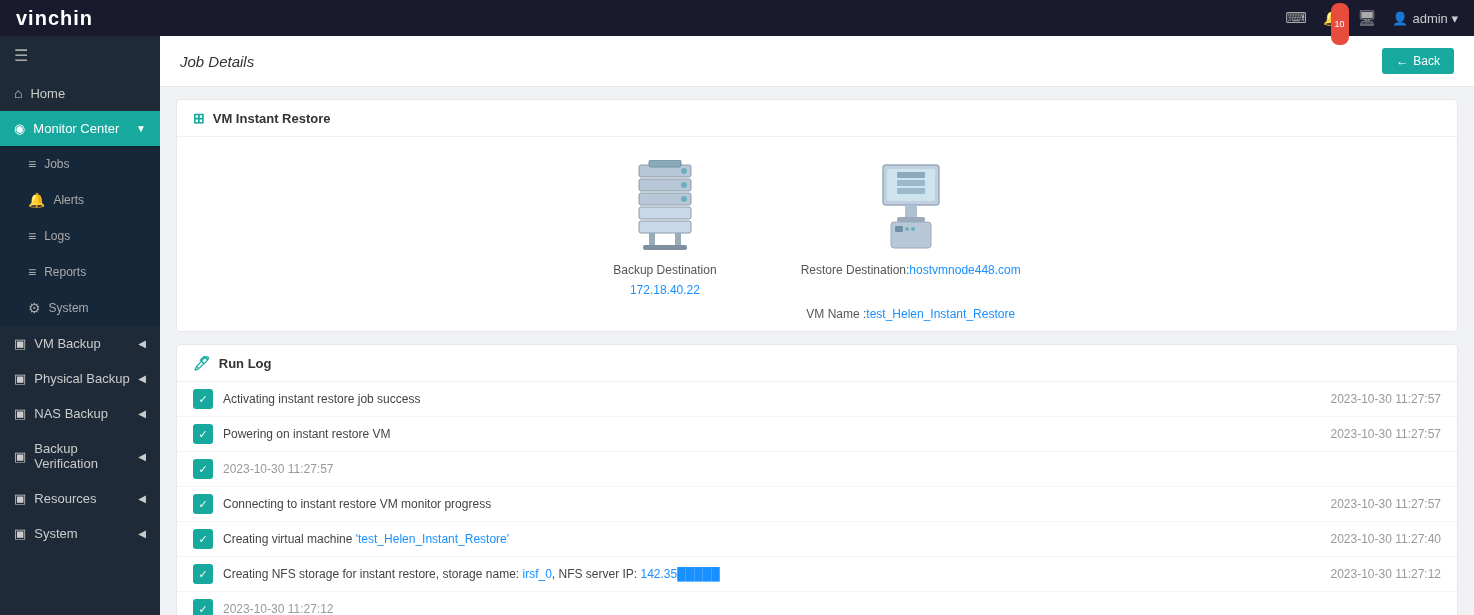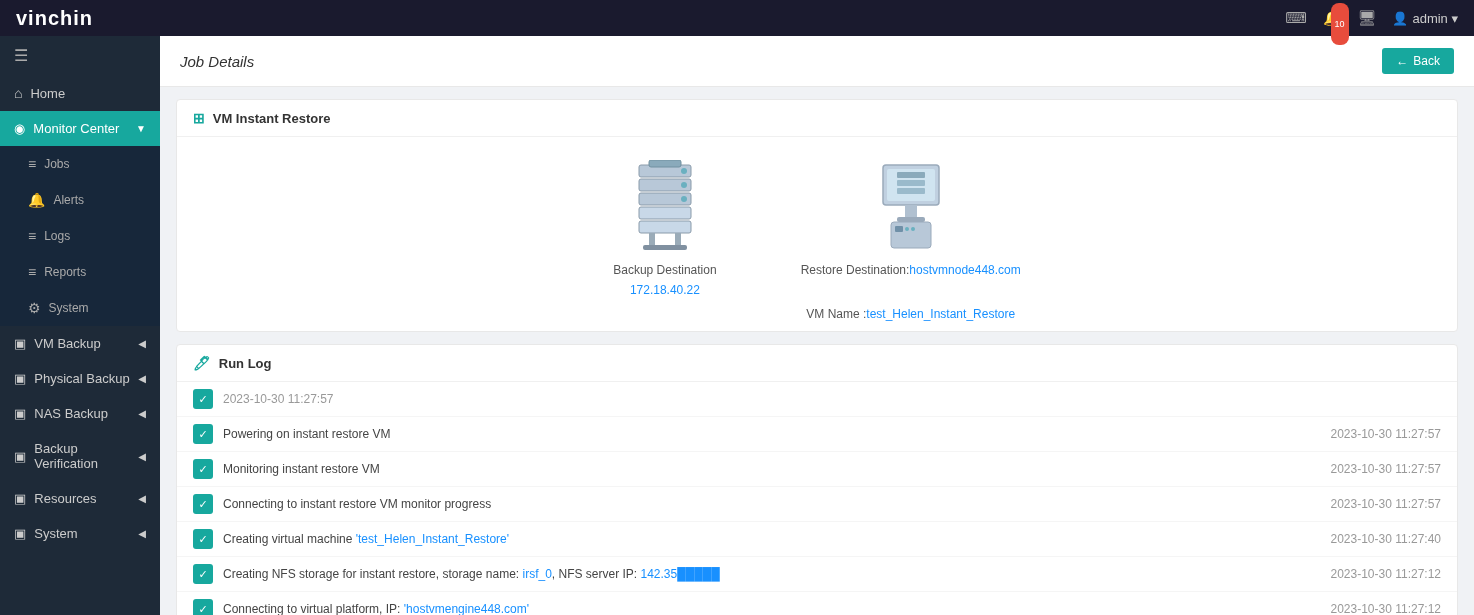--- a/index.html
+++ b/index.html
@@ -320,49 +320,48 @@
 
     <div class="card">
       <div class="card-header">
         <span class="header-icon">🖊</span>
         <span>Run Log</span>
       </div>
       <div id="run-log-list">
 
       <div class="log-row">
             <div class="log-check">✓</div>
+            <div class="log-msg">Activating instant restore job success</div>
             <div class="log-time">2023-10-30 11:27:57</div>
           </div>
           <div class="log-row">
             <div class="log-check">✓</div>
             <div class="log-msg">Powering on instant restore VM</div>
             <div class="log-time">2023-10-30 11:27:57</div>
           </div>
           <div class="log-row">
             <div class="log-check">✓</div>
-            <div class="log-msg">Monitoring instant restore VM</div>
             <div class="log-time">2023-10-30 11:27:57</div>
           </div>
           <div class="log-row">
             <div class="log-check">✓</div>
             <div class="log-msg">Connecting to instant restore VM monitor progress</div>
             <div class="log-time">2023-10-30 11:27:57</div>
           </div>
           <div class="log-row">
             <div class="log-check">✓</div>
             <div class="log-msg">Creating virtual machine <span class="highlight">'test_Helen_Instant_Restore'</span></div>
             <div class="log-time">2023-10-30 11:27:40</div>
           </div>
           <div class="log-row">
             <div class="log-check">✓</div>
             <div class="log-msg">Creating NFS storage for instant restore, storage name: <span class="highlight">irsf_0</span>, NFS server IP: <span class="highlight">142.35█████</span></div>
             <div class="log-time">2023-10-30 11:27:12</div>
           </div>
           <div class="log-row">
             <div class="log-check">✓</div>
-            <div class="log-msg">Connecting to virtual platform, IP: <span class="highlight">'hostvmengine448.com'</span></div>
             <div class="log-time">2023-10-30 11:27:12</div>
           </div>
         </div>
     </div>
 
   </div>
 </div>
 
 </body></html>

